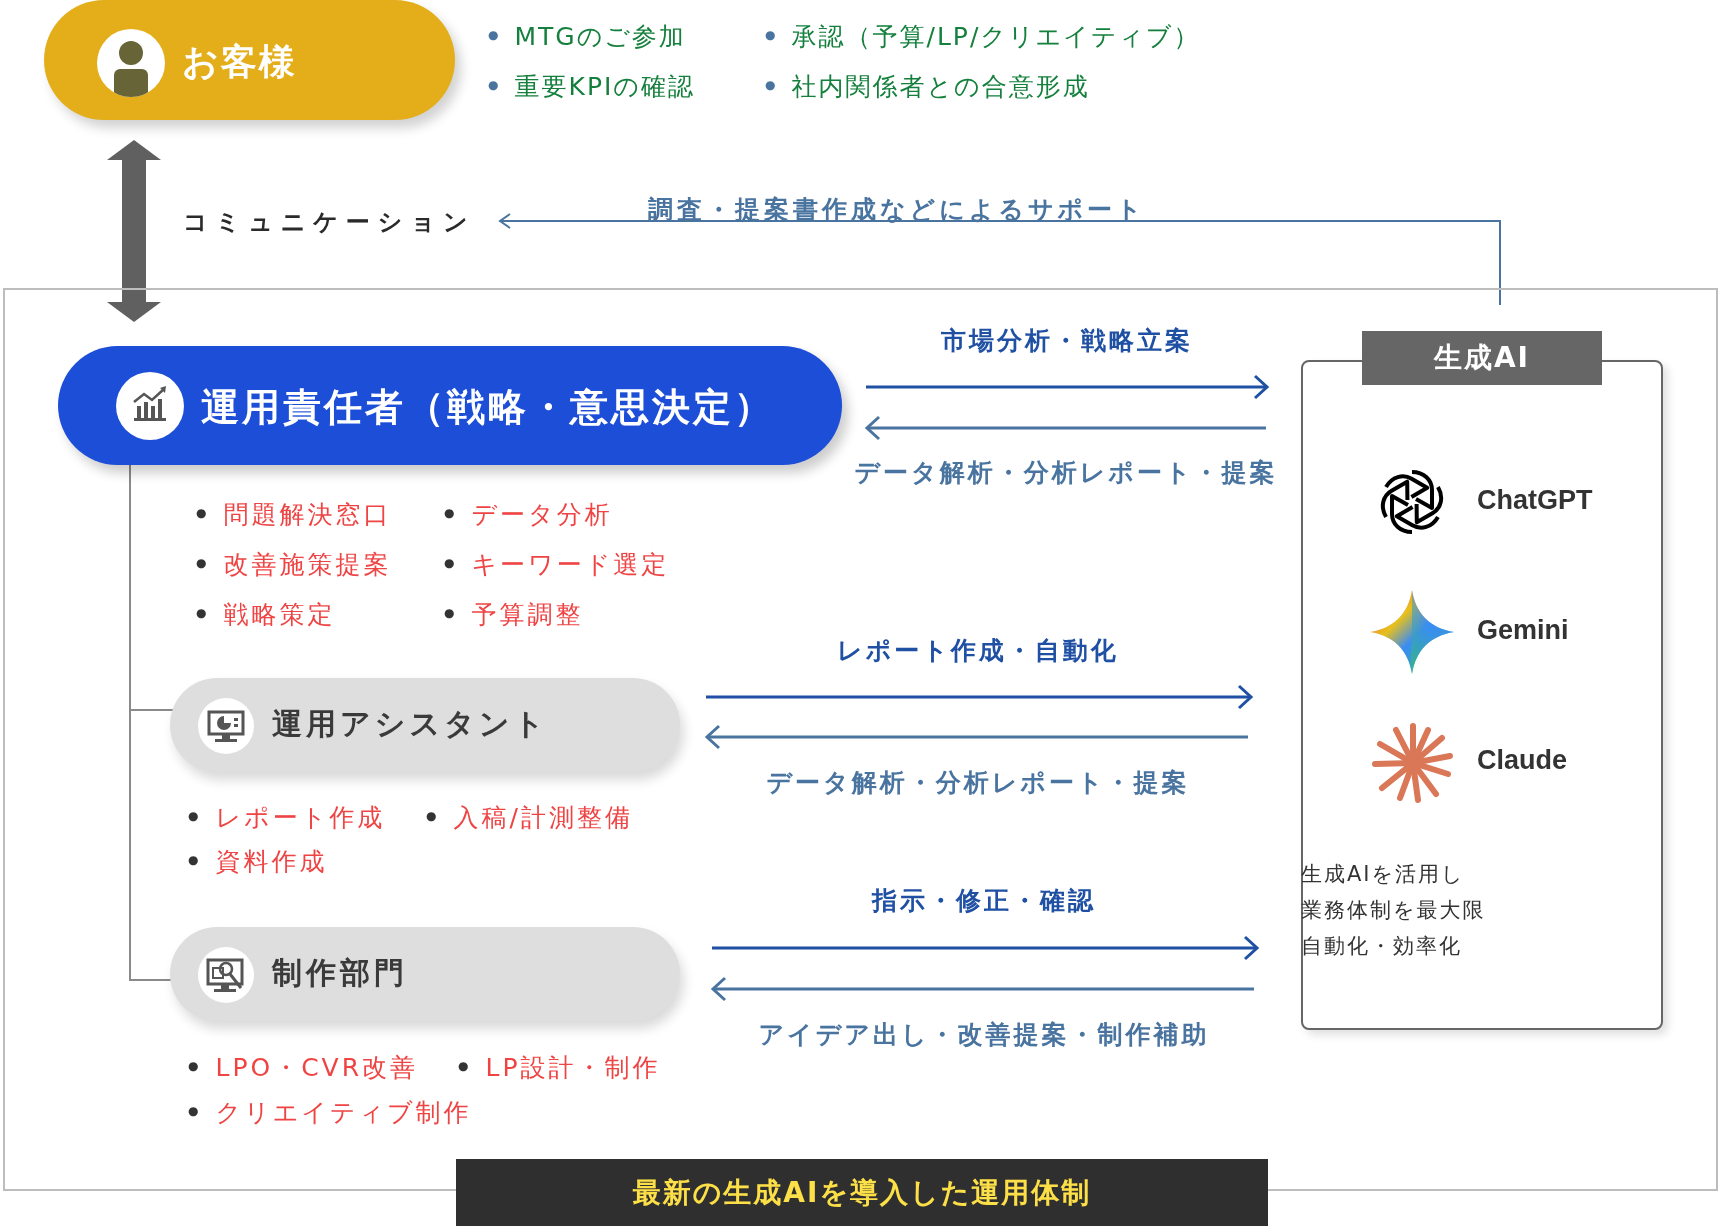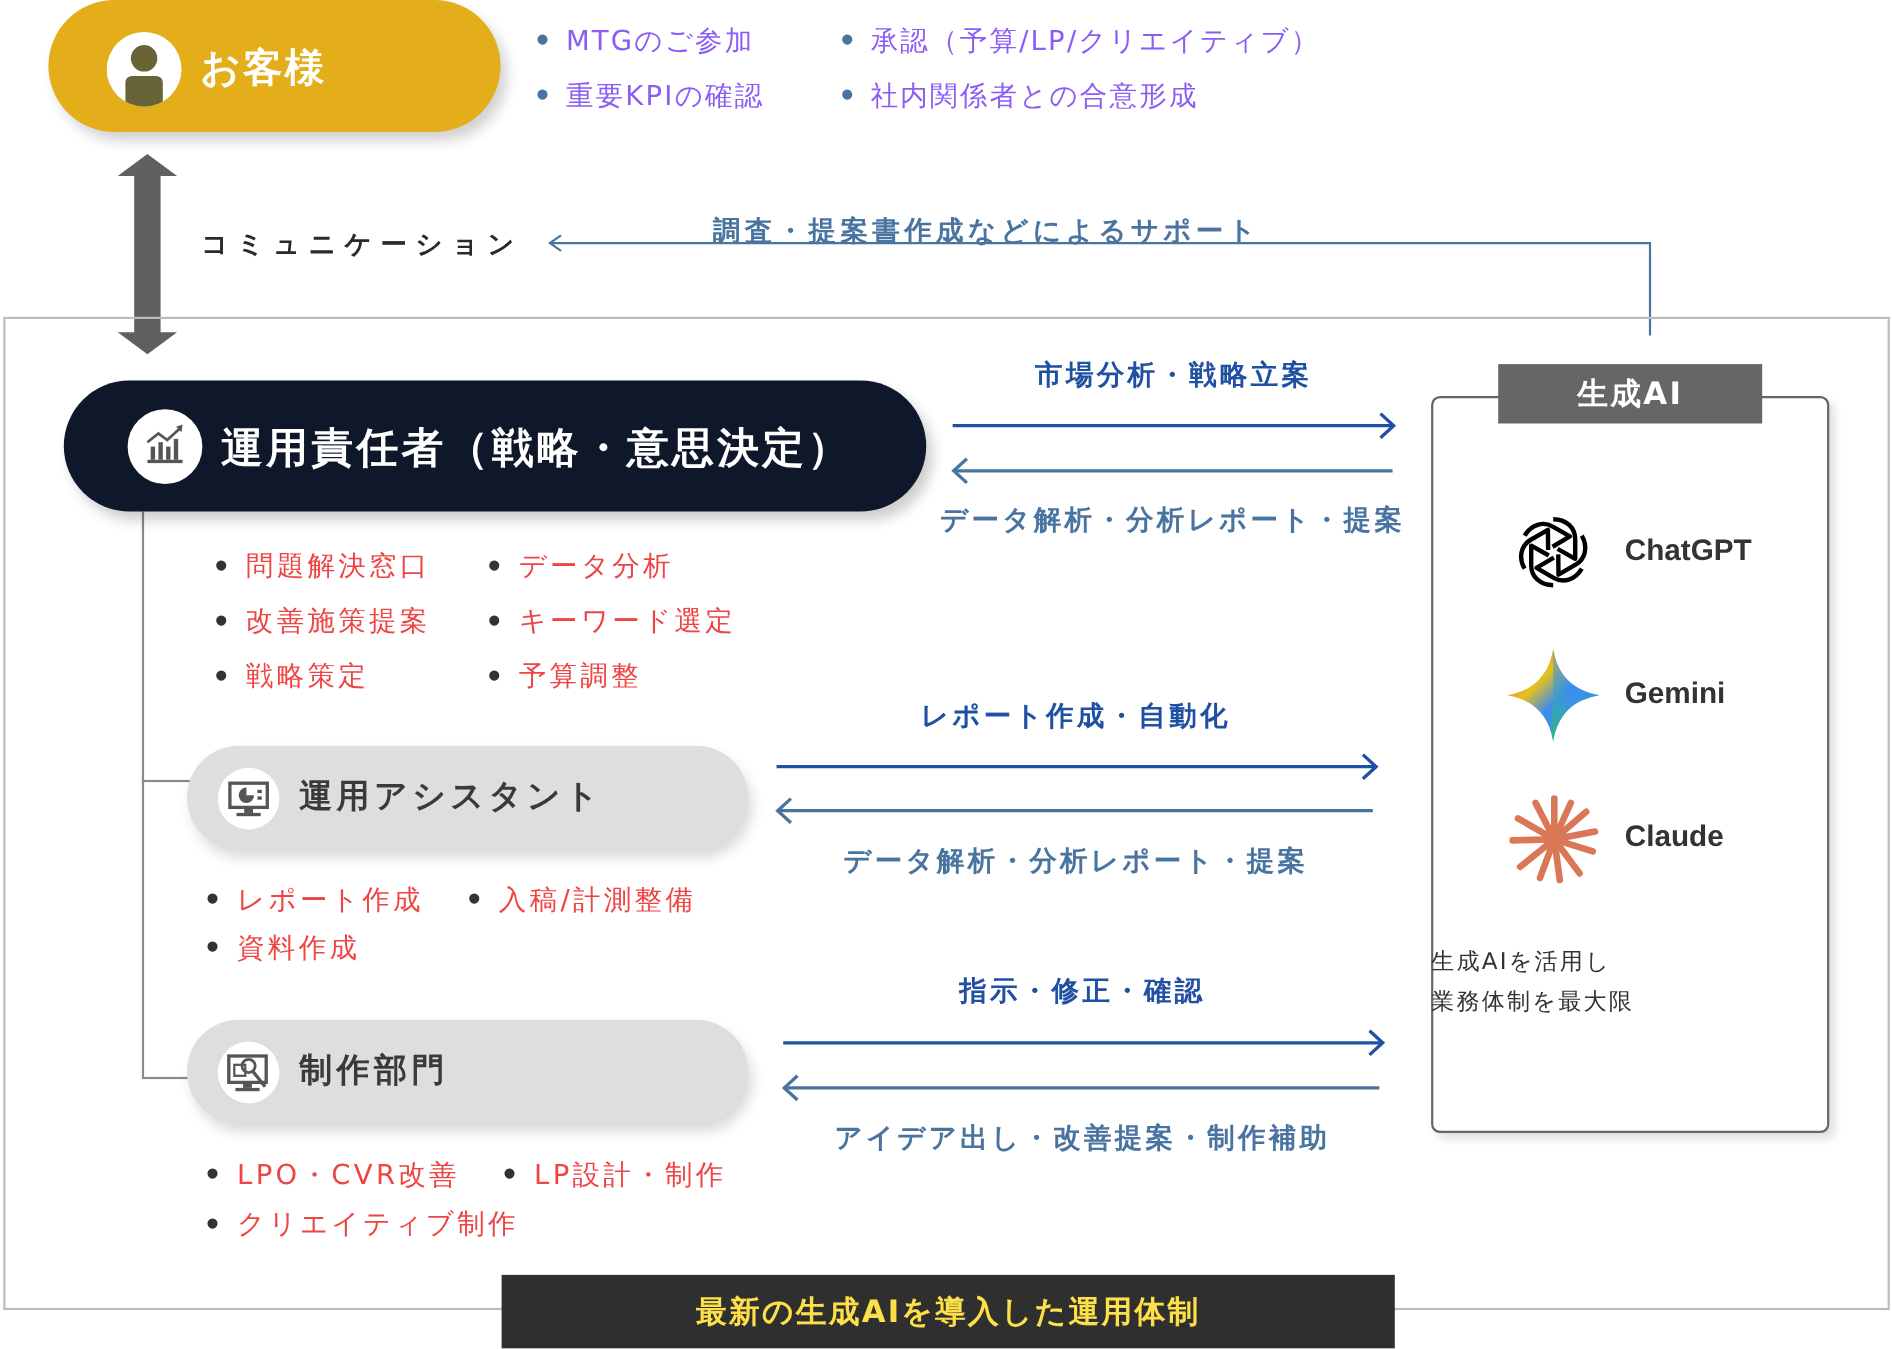--- a/index.html
+++ b/index.html
@@ -17,38 +17,38 @@
   .customer-avatar {
     position: absolute; left: 53px; top: 29px; width: 68px; height: 68px;
     border-radius: 50%; background: #ffffff; overflow: hidden;
   }
   .customer-avatar .head { position: absolute; left: 22px; top: 12px; width: 24px; height: 24px; border-radius: 50%; background: #676438; }
   .customer-avatar .body { position: absolute; left: 17px; top: 40px; width: 34px; height: 30px; border-radius: 6px 6px 0 0; background: #676438; }
   .customer-label {
     position: absolute; left: 138px; top: 38px; font-size: 36px; font-weight: bold; color: #ffffff; letter-spacing: 2px;
   }
 
-  .cust-bullet { font-size: 25px; color: #8b5cf6; letter-spacing: 2px; white-space: nowrap; }
+  .cust-bullet { font-size: 25px; color: #15803d; letter-spacing: 2px; white-space: nowrap; }
   .cust-bullet::before { content: "●"; color: #4a74a0; font-size: 12px; margin-right: 14px; vertical-align: middle; position: relative; top: -3px; }
 
   
   .dbl-shaft { left: 122px; top: 158px; width: 24px; height: 145px; background: #606060; }
   .dbl-head-up { left: 107px; top: 140px; width: 0; height: 0; border-left: 27px solid transparent; border-right: 27px solid transparent; border-bottom: 20px solid #606060; }
   .dbl-head-down { left: 107px; top: 302px; width: 0; height: 0; border-left: 27px solid transparent; border-right: 27px solid transparent; border-top: 20px solid #606060; }
   .comm-label { left: 183px; top: 206px; font-size: 24px; font-weight: bold; color: #2a2a2a; letter-spacing: 8px; }
 
   .feedback-label { left: 648px; top: 166px; font-size: 25px; font-weight: bold; color: #4a74a0; letter-spacing: 4px; margin-top: 27px; }
 
   
   .outer-frame { left: 3px; top: 288px; width: 1715px; height: 903px; border: 2px solid #bdbdbd; }
 
   
   .manager-pill {
     left: 58px; top: 346px; width: 784px; height: 119px;
-    background: #0f172a; border-radius: 60px;
+    background: #1d4ed8; border-radius: 60px;
     box-shadow: 6px 8px 12px rgba(0,0,0,0.2);
   }
   .manager-icon { position: absolute; left: 58px; top: 26px; width: 68px; height: 68px; border-radius: 50%; background: #ffffff; }
   .manager-label { position: absolute; left: 143px; top: 36px; font-size: 38px; font-weight: bold; color: #ffffff; letter-spacing: 3px; white-space: nowrap; }
 
   .tree-line { background: #8a8a8a; }
 
   .role-bullet { font-size: 25px; color: #ef4444; letter-spacing: 3px; white-space: nowrap; text-align: right; }
   .role-bullet::before { content: "●"; color: #333333; font-size: 12px; margin-right: 14px; vertical-align: middle; position: relative; top: -3px; }
 
@@ -253,15 +253,16 @@
       <line x1="41" y1="41" x2="8" y2="22"></line>
       <line x1="41" y1="41" x2="24" y2="8"></line>
     </g>
   </svg>
 </div>
 <div class="abs ai-model-name" style="left:1477px; top:745px;">Claude</div>
 
 <div class="abs ai-desc">
   <div>生成AIを活用し</div>
   <div>業務体制を最大限</div>
+  <div>自動化・効率化</div>
 </div>
 
 <div class="abs banner">最新の生成AIを導入した運用体制</div>
 
 </body></html>

